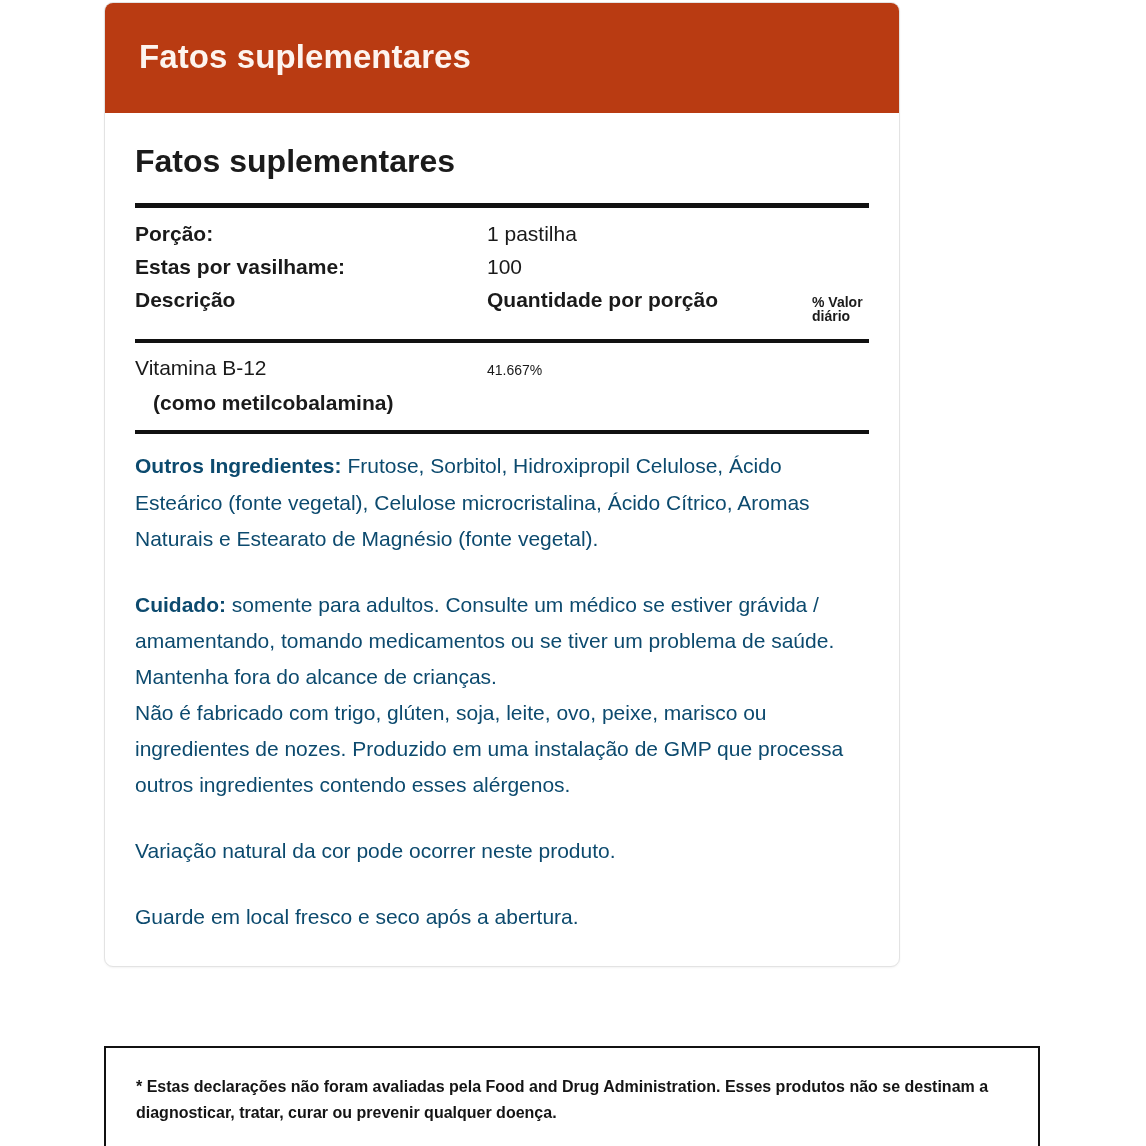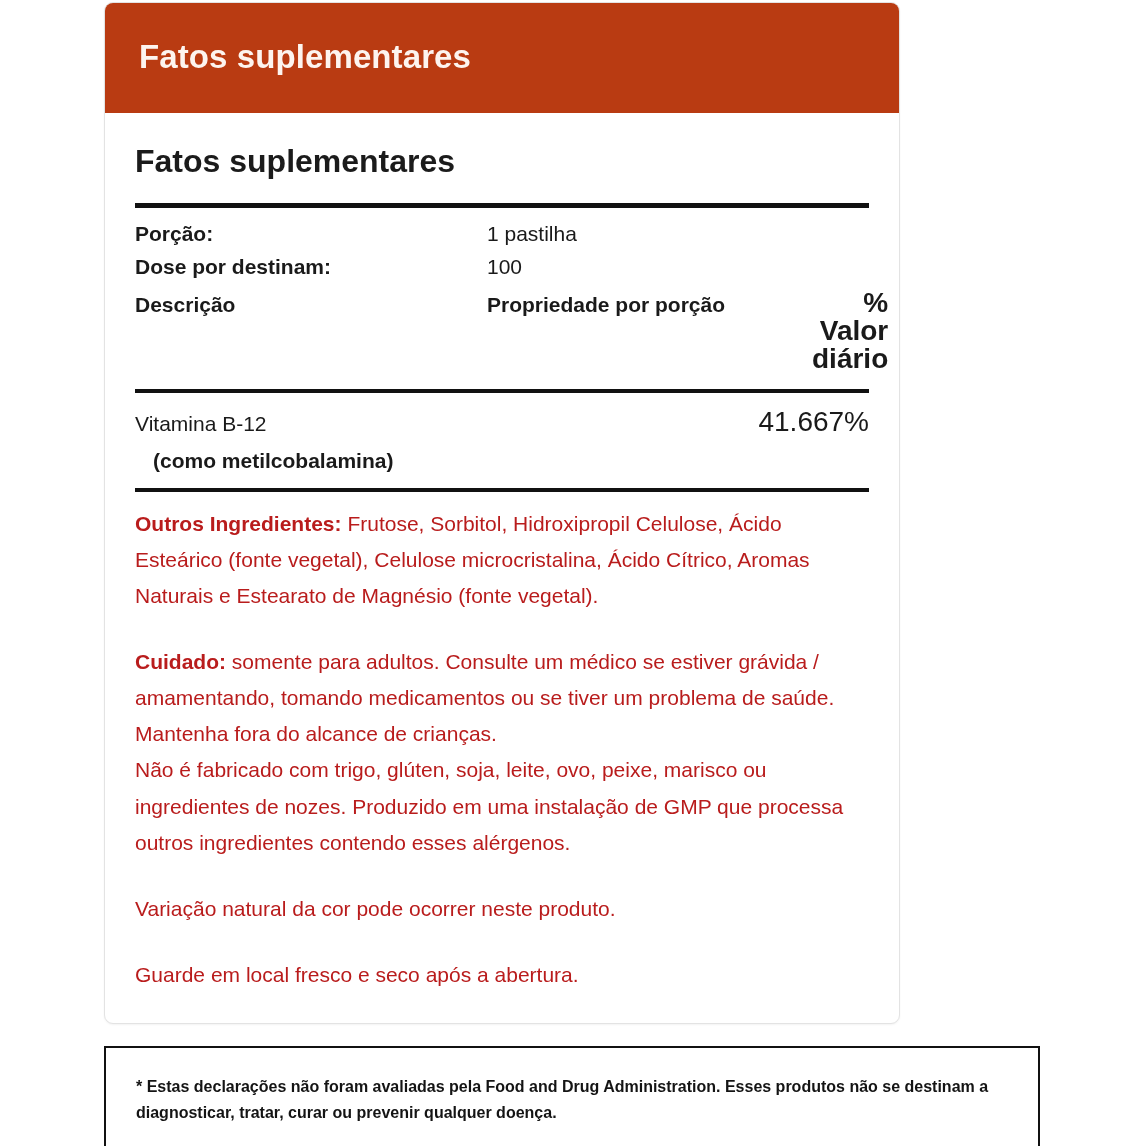--- a/index.html
+++ b/index.html
@@ -89,22 +89,21 @@
     flex: 0 0 352px;
     font-size: 21px;
   }
   .col-amt {
     width: 325px;
     flex: 0 0 325px;
     font-size: 21px;
   }
   .col-dv {
     flex: 1 1 auto;
-    font-size: 28px;
-    text-align: right;
+    font-size: 14px;
   }
   .bold { font-weight: 700; }
   .reg  { font-weight: 400; }
 
   .nutrient-block {
     padding: 14px 0 16px 0;
   }
   .nutrient-row {
     display: flex;
     align-items: baseline;
@@ -116,21 +115,21 @@
     padding-left: 18px;
     margin-top: 13px;
     line-height: 1.05;
   }
 
   
   .para {
     font-size: 21px;
     line-height: 1.72;
     margin: 0;
-    color: #b91c1c;
+    color: #0c4a6e;
   }
   .para-gap-sm { margin-top: 14px; }
   .para-gap-md { margin-top: 30px; }
   .para em.ital {
     font-style: italic;
   }
   .lead {
     font-weight: 700;
   }
   .lead-space::after {
@@ -176,28 +175,28 @@
 
       <div class="facts-rows">
 
         <div class="facts-row">
           <div class="col-desc bold">Porção:</div>
           <div class="col-amt reg">1 pastilha</div>
           <div class="col-dv"></div>
         </div>
 
         <div class="facts-row">
-          <div class="col-desc bold">Dose por destinam:</div>
+          <div class="col-desc bold">Estas por vasilhame:</div>
           <div class="col-amt reg">100</div>
           <div class="col-dv"></div>
         </div>
 
         <div class="facts-row">
           <div class="col-desc bold">Descrição</div>
-          <div class="col-amt bold">Propriedade por porção</div>
+          <div class="col-amt bold">Quantidade por porção</div>
           <div class="col-dv bold">% Valor diário</div>
         </div>
 
       </div>
 
       <div class="rule-mid"></div>
 
       <div class="nutrient-block">
         <div class="nutrient-row">
           <div class="col-desc reg">Vitamina B-12</div>

